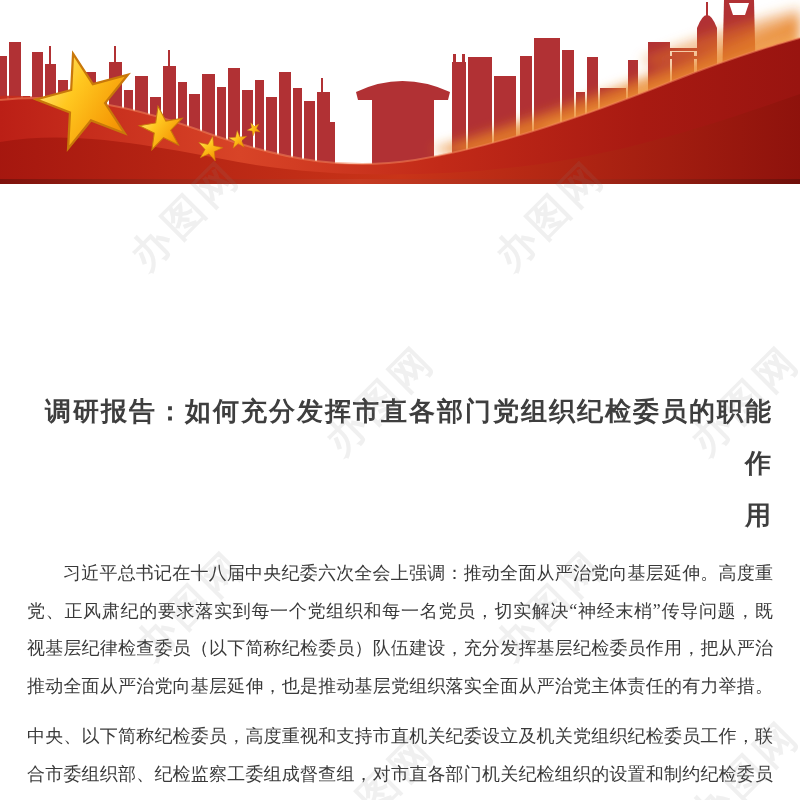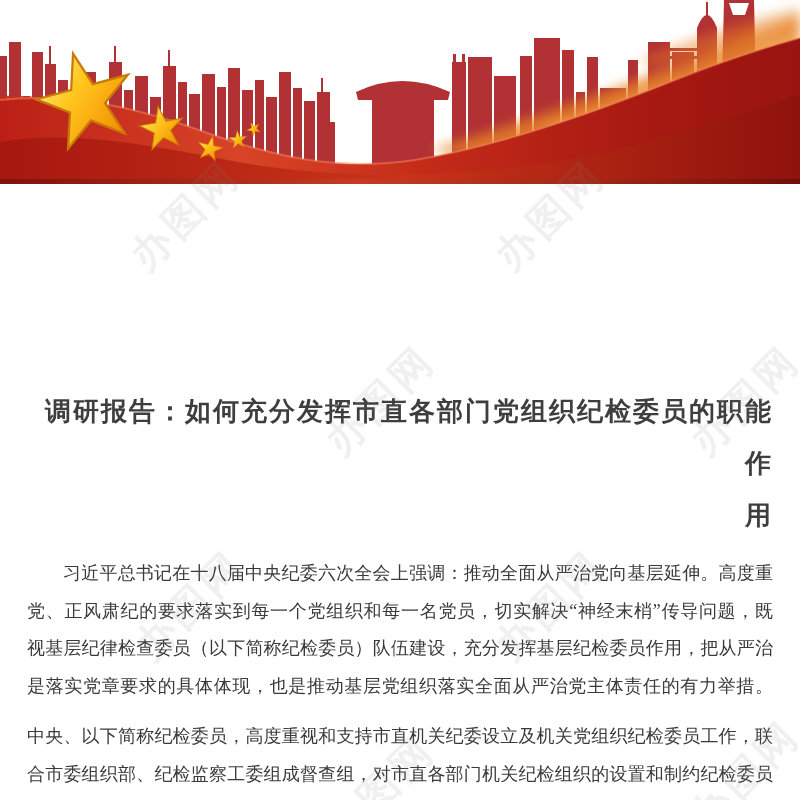--- a/index.html
+++ b/index.html
@@ -171,21 +171,21 @@
     <h1 class="title">
       <div class="tline">调研报告：如何充分发挥市直各部门党组织纪检委员的职能作</div>
       <div class="tline">用</div>
     </h1>
 
     <div class="body-text">
       <div class="para">
         <div class="line indent">习近平总书记在十八届中央纪委六次全会上强调：推动全面从严治党向基层延伸。高度重</div>
         <div class="line">党、正风肃纪的要求落实到每一个党组织和每一名党员，切实解决“神经末梢”传导问题，既</div>
         <div class="line">视基层纪律检查委员（以下简称纪检委员）队伍建设，充分发挥基层纪检委员作用，把从严治</div>
-        <div class="line">是落实党章要求的具体体现，也是推动基层党组织落实全面从严治党主体责任的有力举措。</div>
+        <div class="line">推动全面从严治党向基层延伸，也是推动基层党组织落实全面从严治党主体责任的有力举措。</div>
       </div>
       <div class="para">
         <div class="line">中央、以下简称纪检委员，高度重视和支持市直机关纪委设立及机关党组织纪检委员工作，联</div>
         <div class="line">合市委组织部、纪检监察工委组成督查组，对市直各部门机关纪检组织的设置和制约纪检委员</div>
 
       </div>
     </div>
   </div>
 </div>
 

